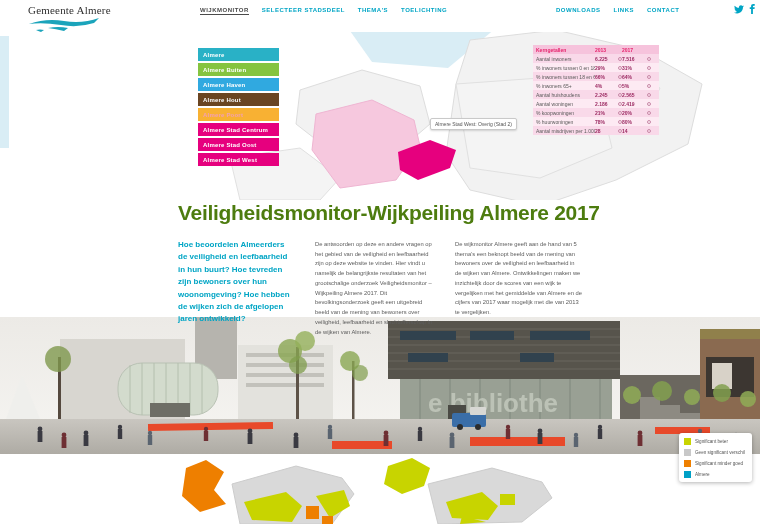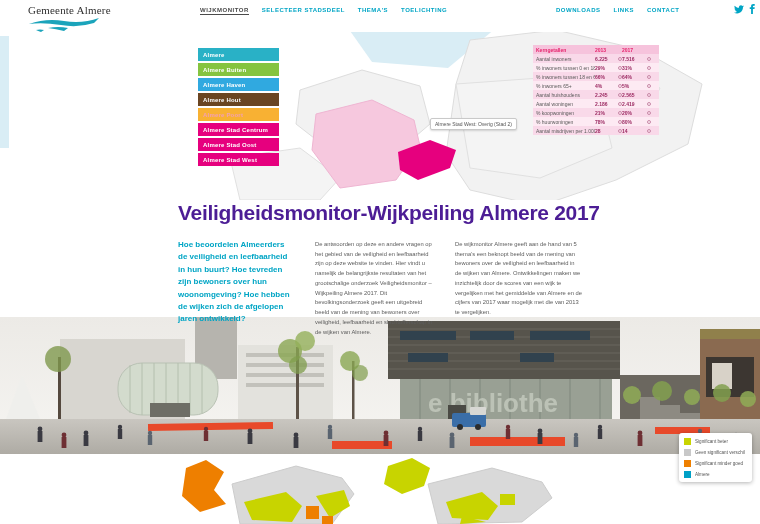--- a/index.html
+++ b/index.html
@@ -46,21 +46,21 @@
   .klabel { color:#5a5a5a; overflow:hidden; white-space:nowrap; }
   .kval { color:#9c2a62; font-weight:bold; }
   .kinfo {
     width:4px; height:4px; border:1px solid #c98aa8; border-radius:50%; display:inline-block;
     justify-self:end; cursor:pointer;
   }
   .khead .kinfo { border:none; }
   
   .page-title {
     position:absolute; left:178px; top:201px; font-size:21px; font-weight:bold;
-    color:#4c1d95; letter-spacing:-.3px; z-index:30; white-space:nowrap;
+    color:#4d7c0f; letter-spacing:-.3px; z-index:30; white-space:nowrap;
   }
   .intro {
     position:absolute; left:178px; top:239px; width:117px; font-size:8px; font-weight:bold;
     color:#00a5c5; line-height:1.55; z-index:30;
   }
   .body-col { position:absolute; top:240px; font-size:5.8px; color:#5c5c5c; line-height:1.68; z-index:30; }
   .col-a { left:315px; width:123px; }
   .col-b { left:455px; width:127px; }
   
   .photo { position:absolute; top:317px; left:0; width:760px; height:137px; overflow:hidden; }

